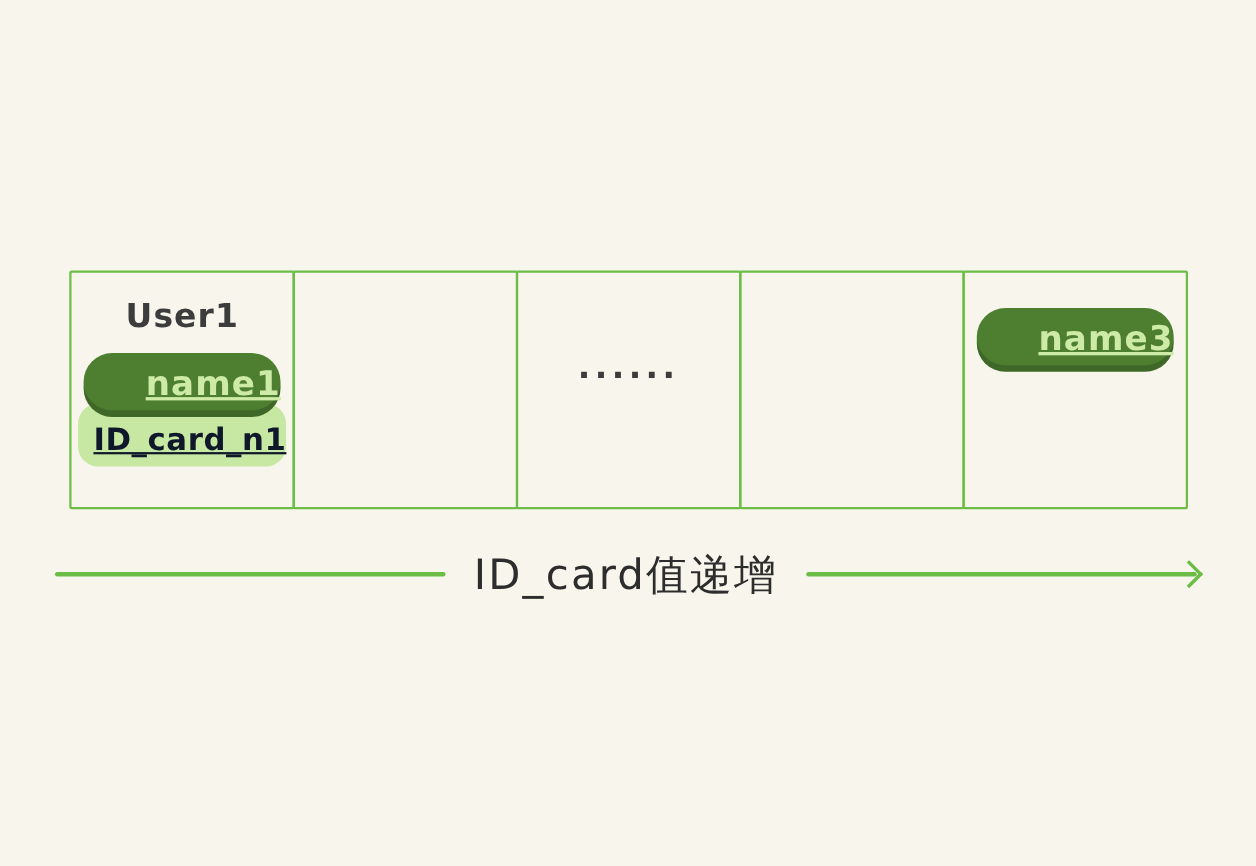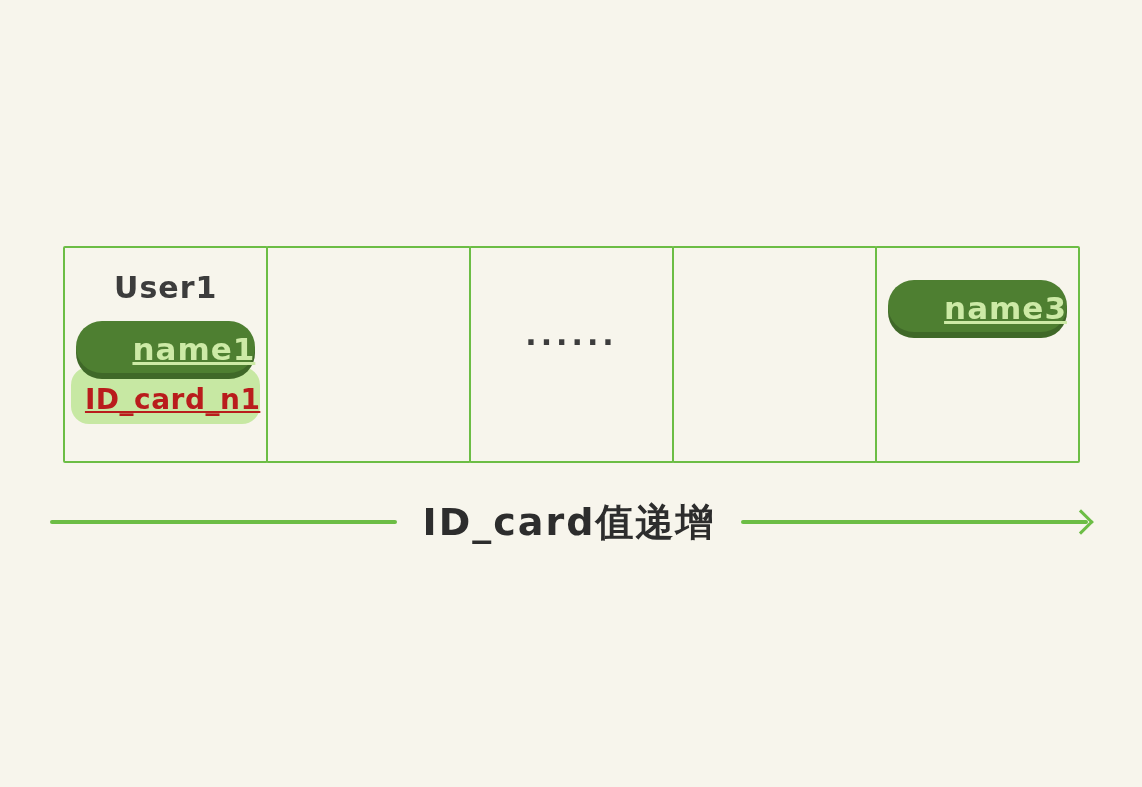--- a/index.html
+++ b/index.html
@@ -68,21 +68,21 @@
     letter-spacing: 1px;
     padding: 10px 0 12px;
     border-radius: 26px;
     box-shadow: inset 0 -6px 0 rgba(0,0,0,0.18);
     position: relative;
     z-index: 2;
   }
   .badge-id {
     width: 94%;
     background: #c7e8a3;
-    color: #b91c1c;
+    color: #0f172a;
     font-size: 28px;
     letter-spacing: 0.5px;
     padding: 16px 0 8px;
     margin-top: -12px;
     border-radius: 18px;
     position: relative;
     z-index: 1;
   }
 
   .cell-ellipsis {
@@ -109,21 +109,21 @@
   }
   .arrow-line {
     flex: 1;
     height: 3.5px;
     background: #6cbd45;
     border-radius: 2px;
   }
   .arrow-label {
     margin: 0 26px;
     font-size: 38px;
-    font-weight: bold;
+    font-weight: normal;
     color: #2d2d2d;
     letter-spacing: 2px;
     white-space: nowrap;
   }
   .arrow-head {
     width: 15px;
     height: 15px;
     border-top: 3.5px solid #6cbd45;
     border-right: 3.5px solid #6cbd45;
     transform: rotate(45deg);

